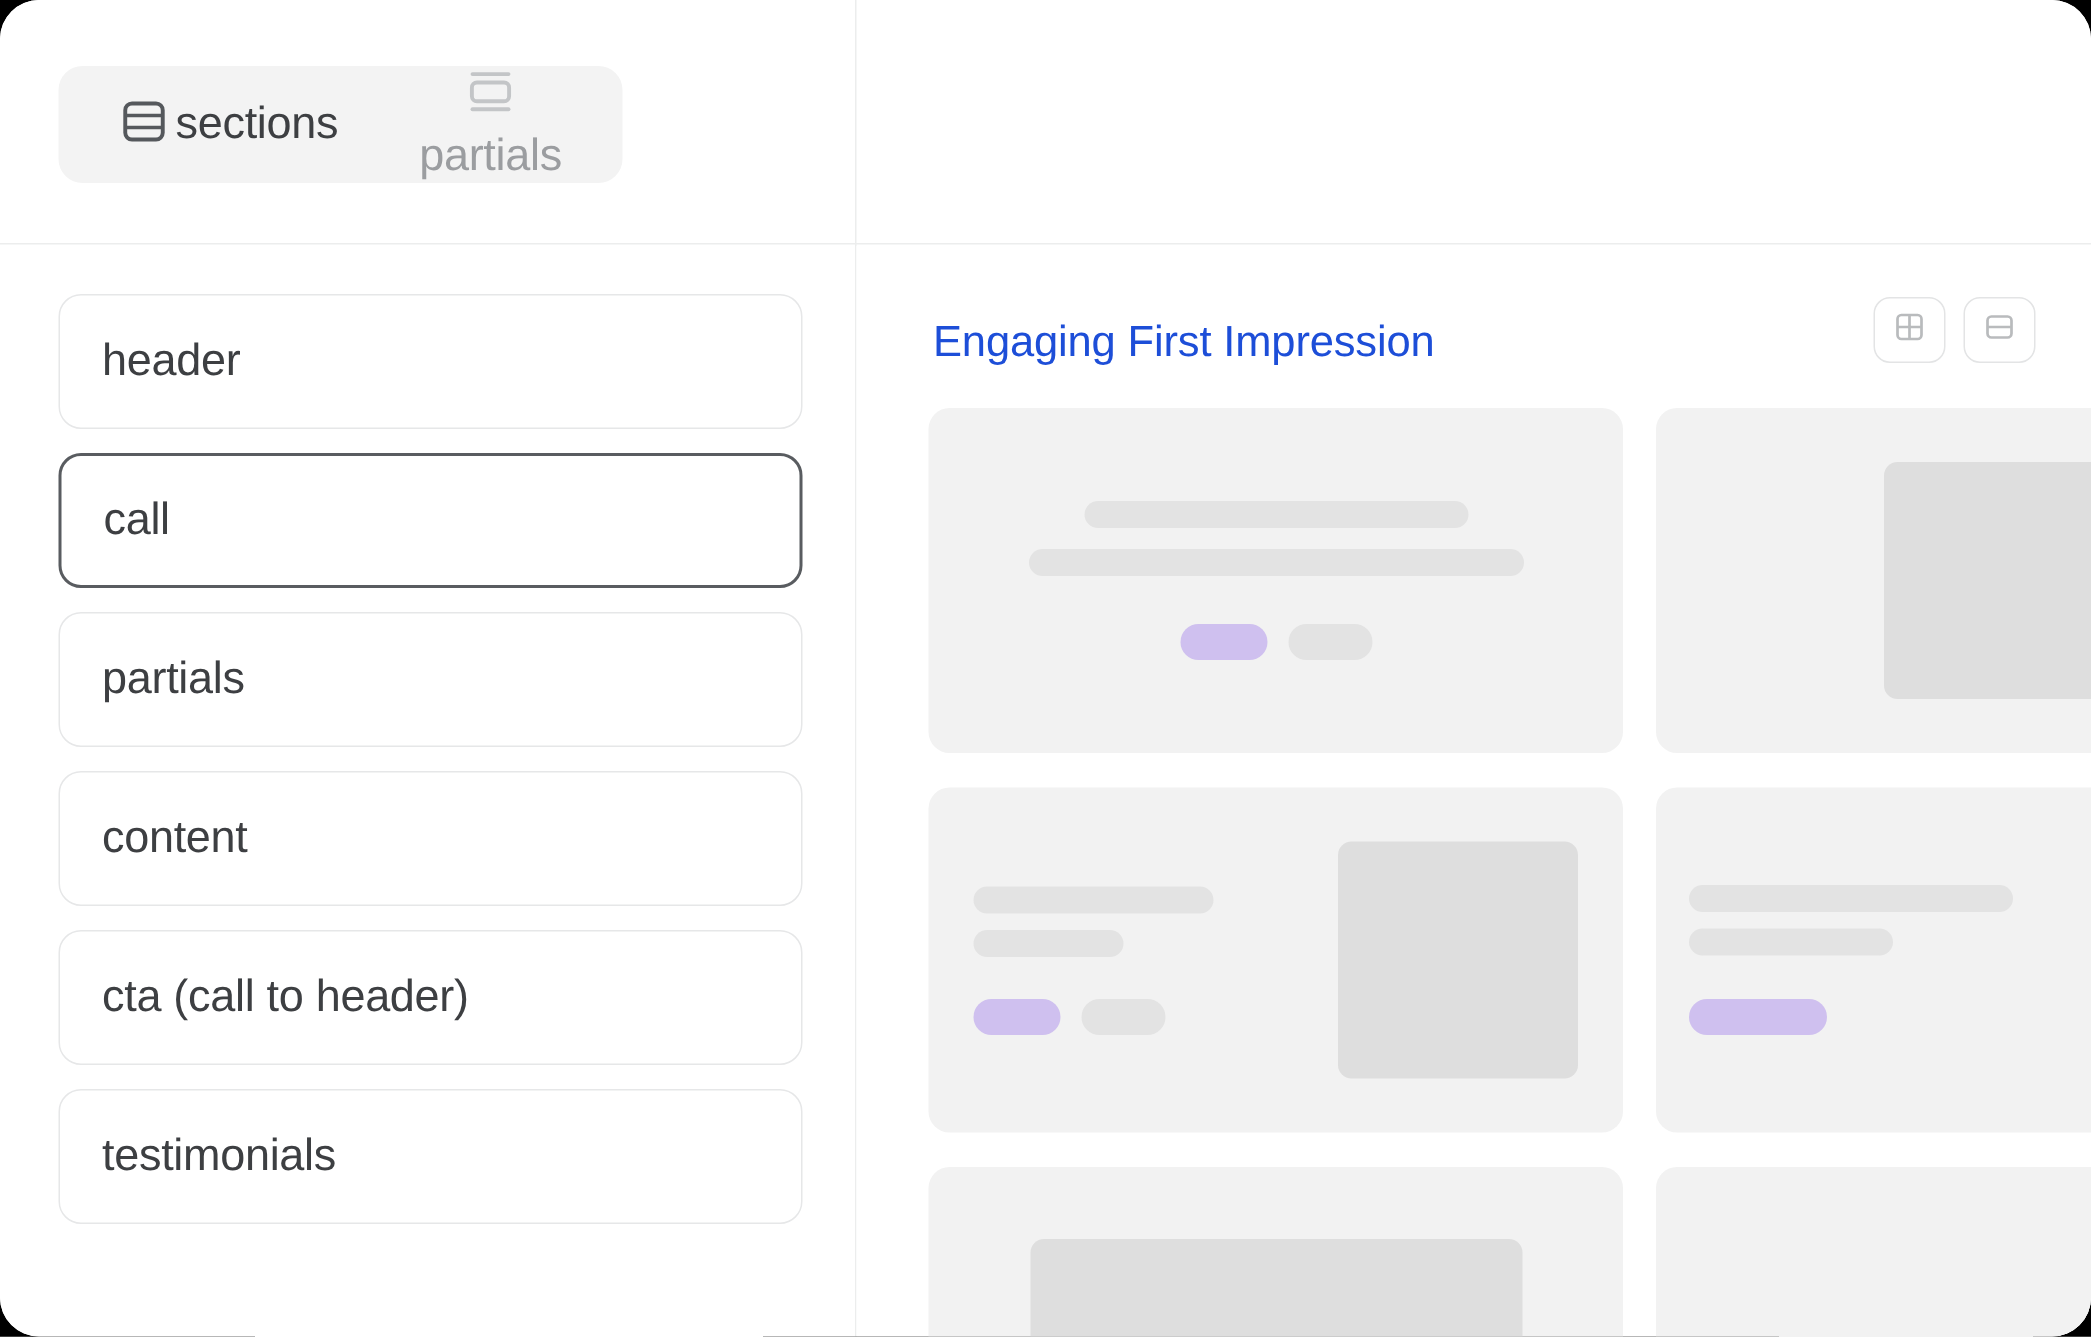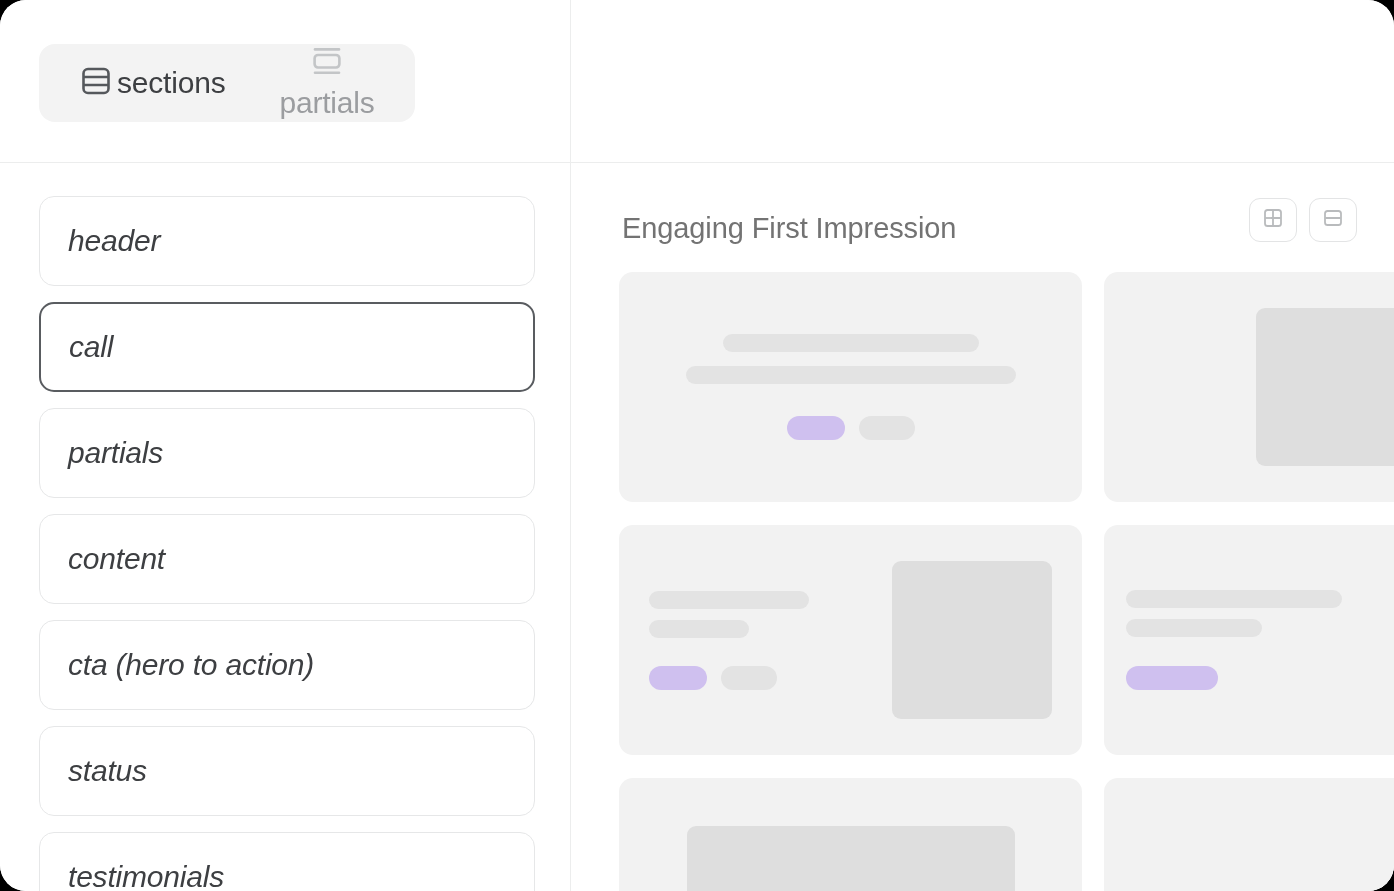--- a/index.html
+++ b/index.html
@@ -78,21 +78,20 @@
 
   
   .sidebar {
     position: absolute;
     left: 0;
     top: 164px;
     width: 570px;
     height: 727px;
     background: #ffffff;
     overflow: hidden;
-    font-style: italic;
   }
 
   .section-list {
     position: absolute;
     left: 39px;
     top: 32px;
     width: 496px;
     display: flex;
     flex-direction: column;
     gap: 16px;
@@ -134,21 +133,21 @@
     left: 51px;
     top: 36px;
     width: 772px;
     height: 56px;
     display: flex;
     align-items: center;
   }
 
   .main-title {
     font-size: 29px;
-    color: #737373;
+    color: #1d4ed8;
     letter-spacing: -0.1px;
     white-space: nowrap;
   }
 
   .view-toggles {
     position: absolute;
     left: 678px;
     top: 34px;
     display: flex;
     gap: 12px;
@@ -318,26 +317,23 @@
 
       <div class="section-item">
         <span class="section-item-label">partials</span>
       </div>
 
       <div class="section-item">
         <span class="section-item-label">content</span>
       </div>
 
       <div class="section-item">
-        <span class="section-item-label">cta (hero to action)</span>
-      </div>
-
-      <div class="section-item">
-        <span class="section-item-label">status</span>
-      </div>
+        <span class="section-item-label">cta (call to header)</span>
+      </div>
+
 
       <div class="section-item">
         <span class="section-item-label">testimonials</span>
       </div>
 
     </div>
   </div>
 
   <div class="main">
 

